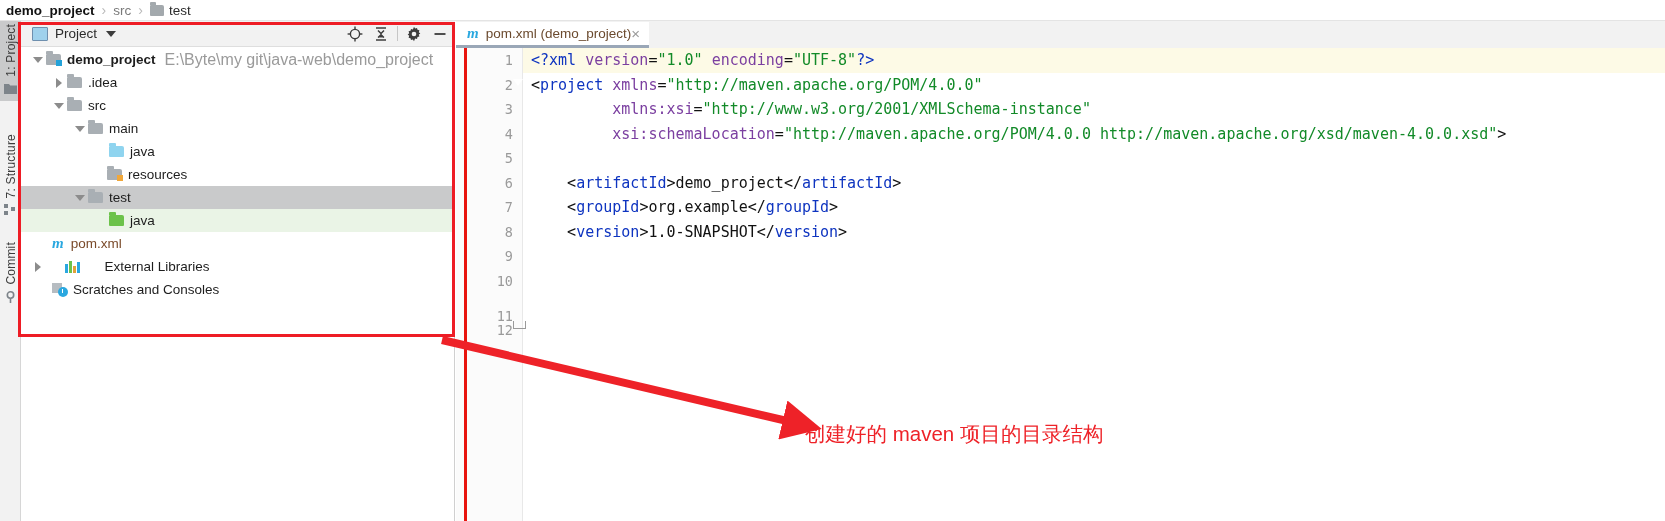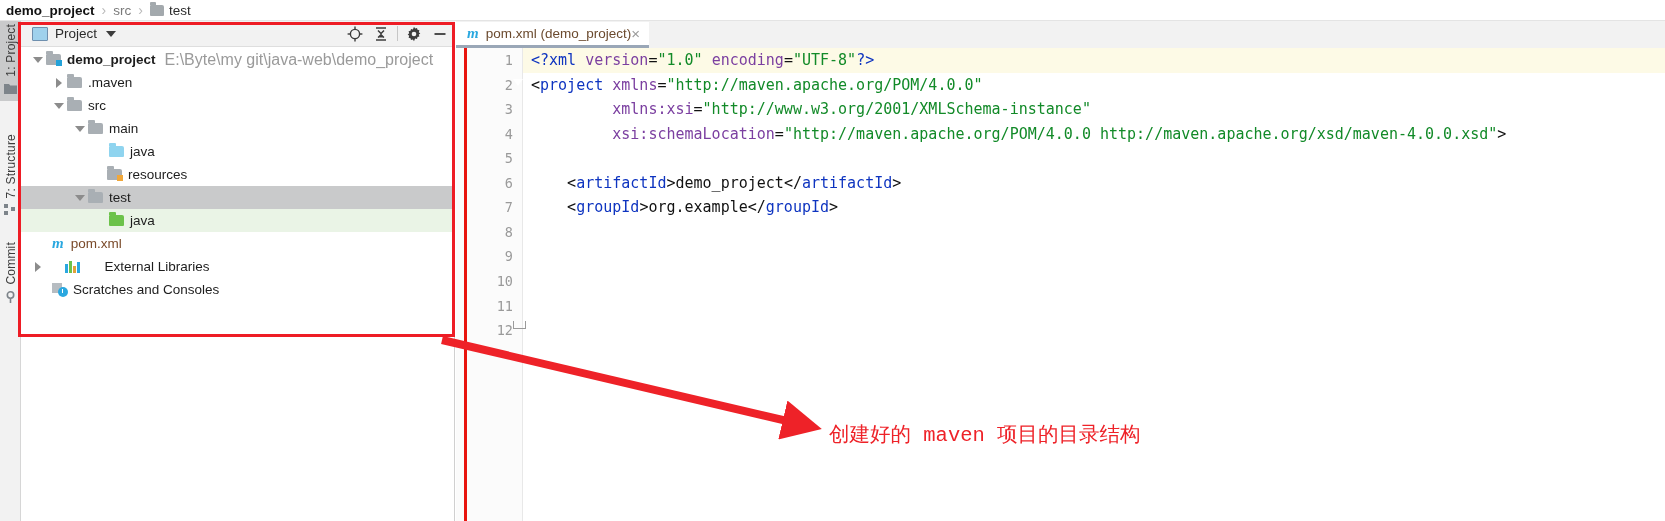--- a/index.html
+++ b/index.html
@@ -233,23 +233,23 @@
   .xtag  { color: #0e34c0; }
   .xattr { color: #7b3fa0; }
   .xval  { color: #128a28; }
   .xtext { color: #111111; }
   .xpunc { color: #111111; }
   .xproc { color: #0e34c0; }
 
   
   .anno-svg { position: absolute; left: 0; top: 0; width: 1665px; height: 521px; pointer-events: none; }
   .anno-text {
-    position: absolute; left: 829px; top: 420px;
+    position: absolute; left: 805px; top: 420px;
     color: #ee2228; font-size: 20.5px; white-space: nowrap;
-    font-family: Liberation Mono, monospace;
+    font-family: Liberation Sans, sans-serif;
   }
 </style>
 </head>
 <body>
 
 <div class="breadcrumb-bar">
   <span class="bc-item bold">
     <span>demo_project</span>
   </span>
   <span class="bc-sep">›</span>
@@ -340,21 +340,21 @@
       <span class="folder gray">
           <span class="badge blue"></span>
         </span>
       <span class="tlabel bold">demo_project</span>
       <span class="tpath">E:\Byte\my git\java-web\demo_project</span>
     </div>
 
     <div class="tree-row" style="padding-left:31px;">
       <span class="twisty right"></span>
       <span class="folder gray"></span>
-      <span class="tlabel">.maven</span>
+      <span class="tlabel">.idea</span>
     </div>
 
     <div class="tree-row" style="padding-left:31px;">
       <span class="twisty down"></span>
       <span class="folder gray"></span>
       <span class="tlabel">src</span>
     </div>
 
     <div class="tree-row" style="padding-left:52px;align-items:center;">
       <span class="twisty down"></span>
@@ -426,21 +426,21 @@
       <div class="gline" style="top:0px;">1</div>
       <div class="gline" style="top:24.5px;">2</div>
       <div class="gline" style="top:49px;">3</div>
       <div class="gline" style="top:73.5px;">4</div>
       <div class="gline" style="top:98px;">5</div>
       <div class="gline" style="top:122.5px;">6</div>
       <div class="gline" style="top:147px;">7</div>
       <div class="gline" style="top:171.5px;">8</div>
       <div class="gline" style="top:196px;">9</div>
       <div class="gline" style="top:220.5px;">10</div>
-      <div class="gline" style="top:246px;">11</div>
+      <div class="gline" style="top:256px;">11</div>
       <div class="gline" style="top:269.5px;">12</div>
 
       <div class="fold-wrap" style="top:31px;">
         <span class="fold-arrow"></span>
       </div>
       <div class="fold-wrap" style="top:273px;">
         <span class="fold-minus"></span>
       </div>
     </div>
 
@@ -453,20 +453,21 @@
 
       <div class="cline"><span class="xpunc">         </span><span class="xattr">xsi:schemaLocation</span><span class="xpunc">=</span><span class="xval">"http://maven.apache.org/POM/4.0.0 http://maven.apache.org/xsd/maven-4.0.0.xsd"</span><span class="xpunc">&gt;</span></div>
 
 
       <div class="cline"><span class="xpunc"></span></div>
 
       <div class="cline"><span class="xpunc">    &lt;</span><span class="xtag">artifactId</span><span class="xpunc">&gt;</span><span class="xtext">demo_project</span><span class="xpunc">&lt;/</span><span class="xtag">artifactId</span><span class="xpunc">&gt;</span></div>
 
       <div class="cline"><span class="xpunc">    &lt;</span><span class="xtag">groupId</span><span class="xpunc">&gt;</span><span class="xtext">org.example</span><span class="xpunc">&lt;/</span><span class="xtag">groupId</span><span class="xpunc">&gt;</span></div>
 
+      <div class="cline"><span class="xpunc">    &lt;</span><span class="xtag">version</span><span class="xpunc">&gt;</span><span class="xtext">1.0-SNAPSHOT</span><span class="xpunc">&lt;/</span><span class="xtag">version</span><span class="xpunc">&gt;</span></div>
 
       <div class="cline"><span class="xpunc"></span></div>
 
       <div class="cline"><span class="xpunc"></span></div>
 
     </div>
   </div>
 </div>
 
 <div class="red-box"></div>

